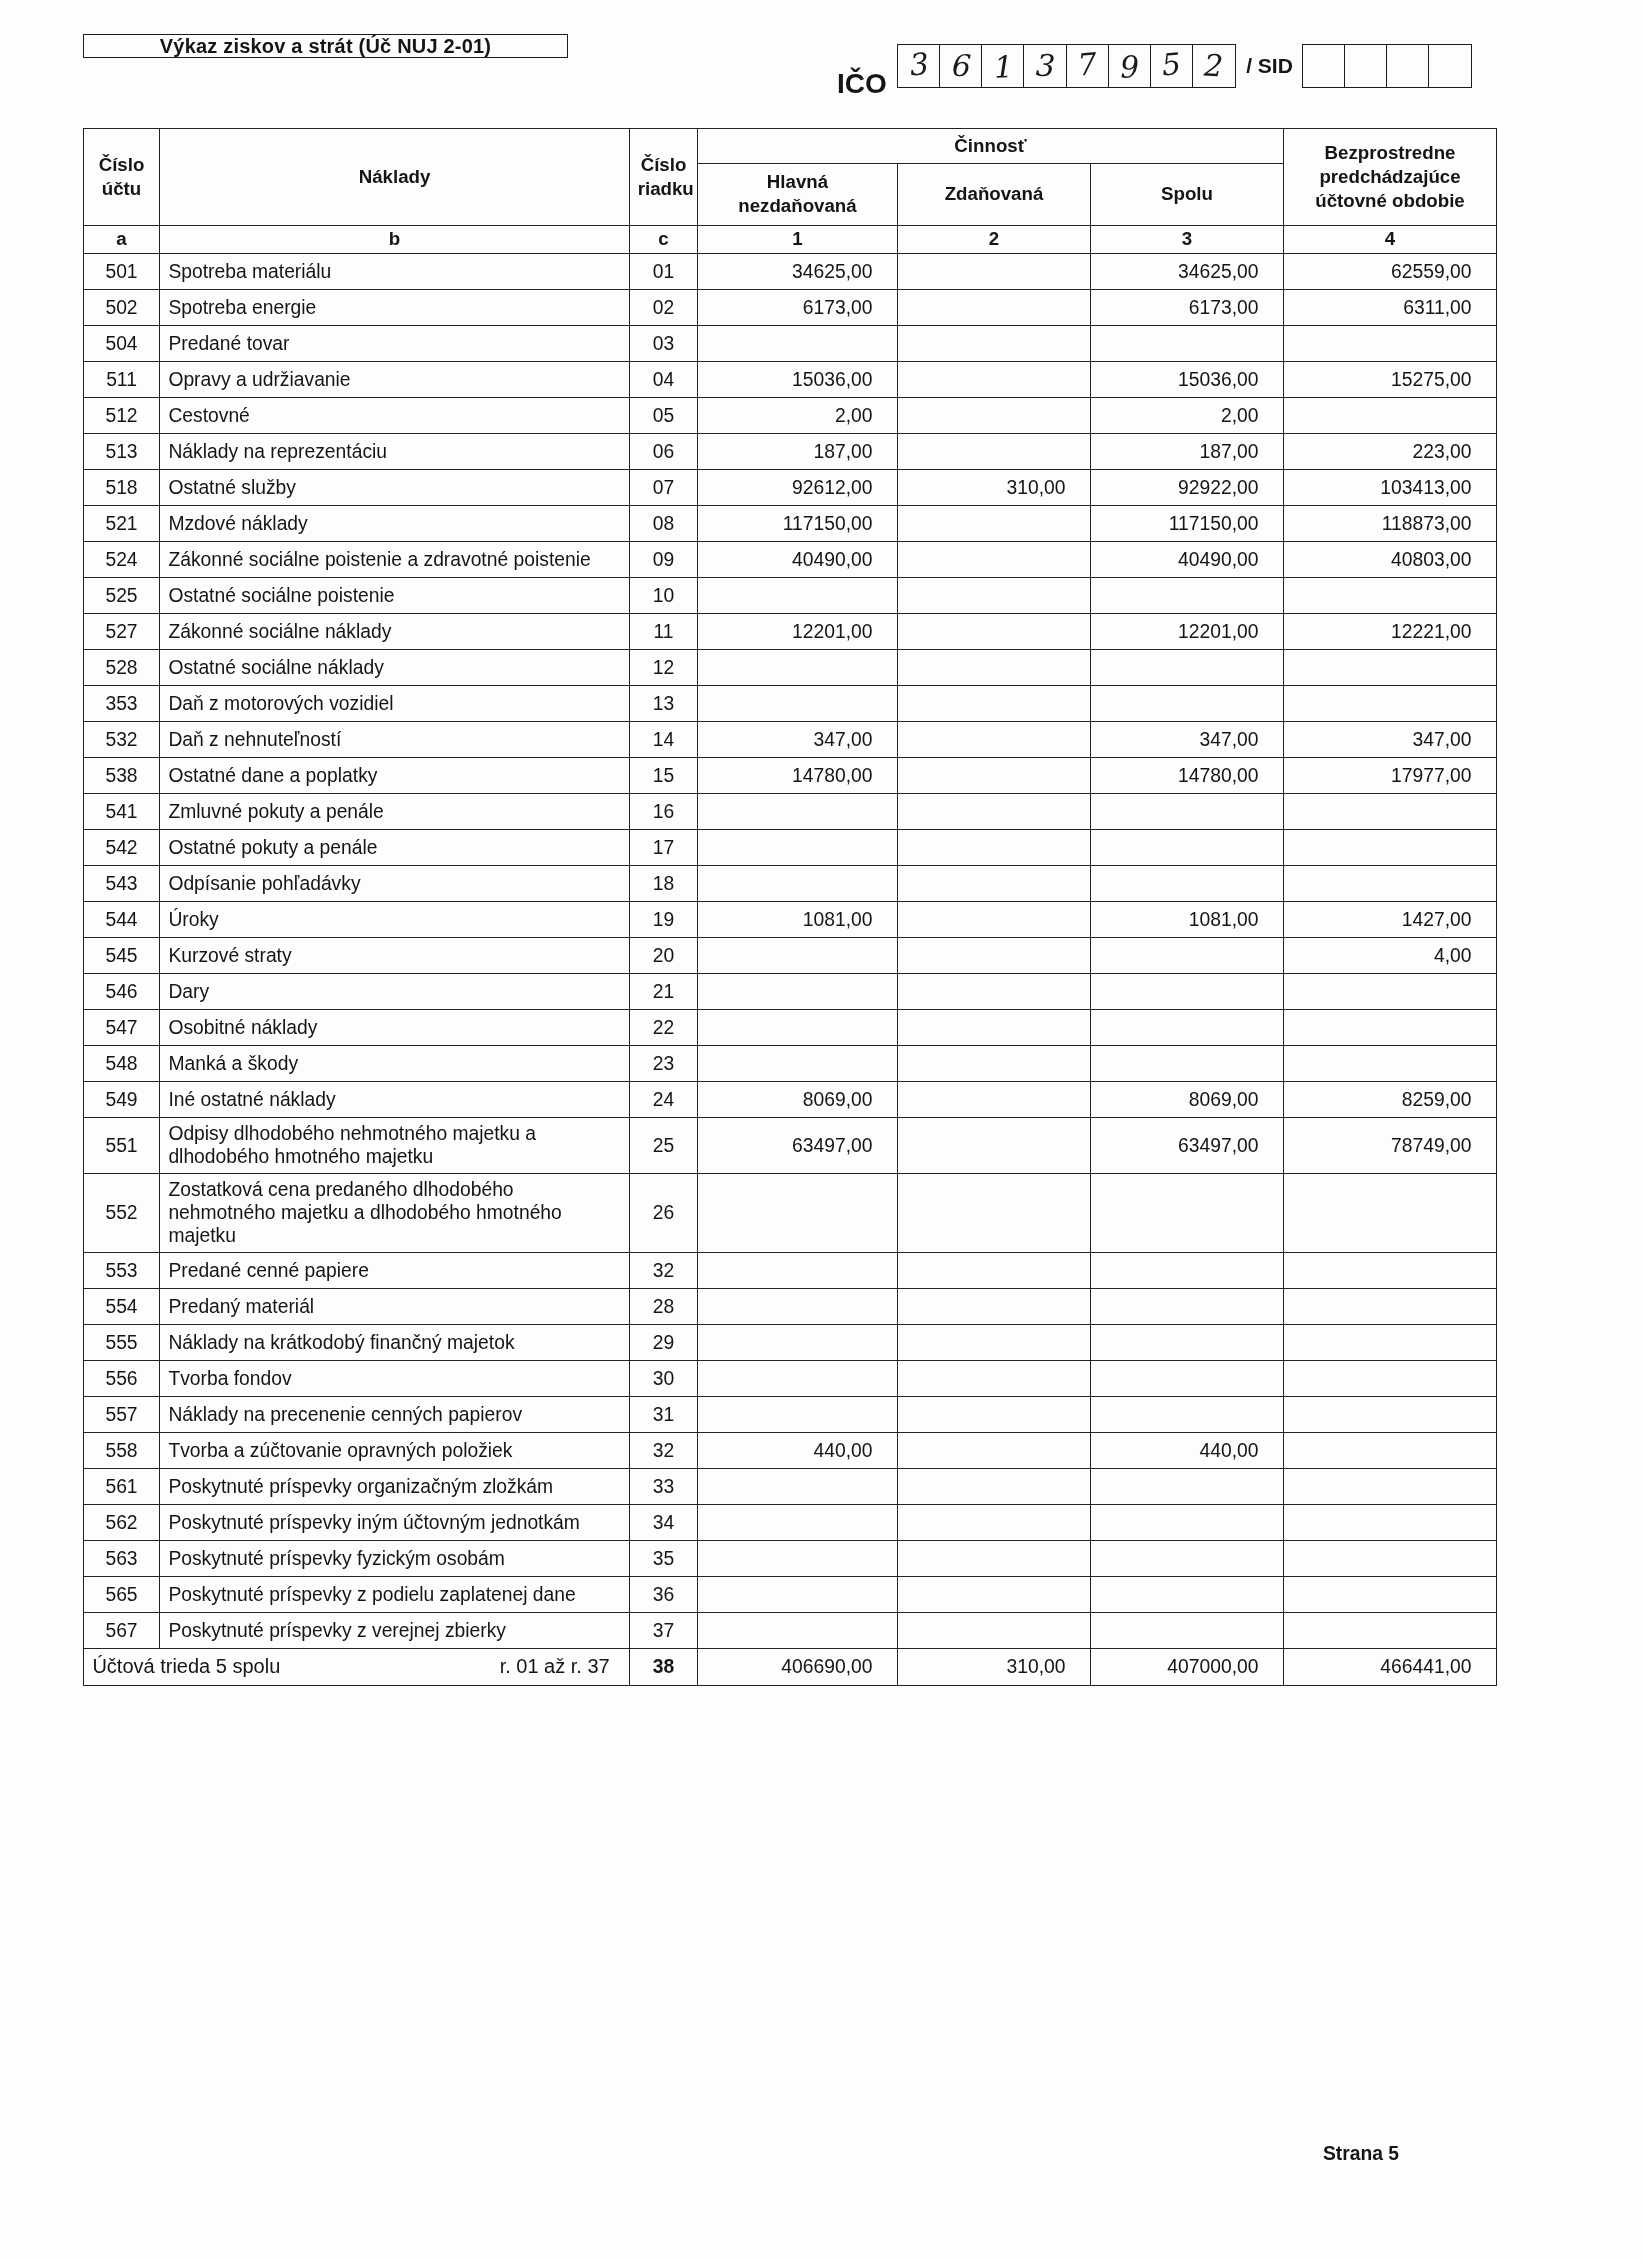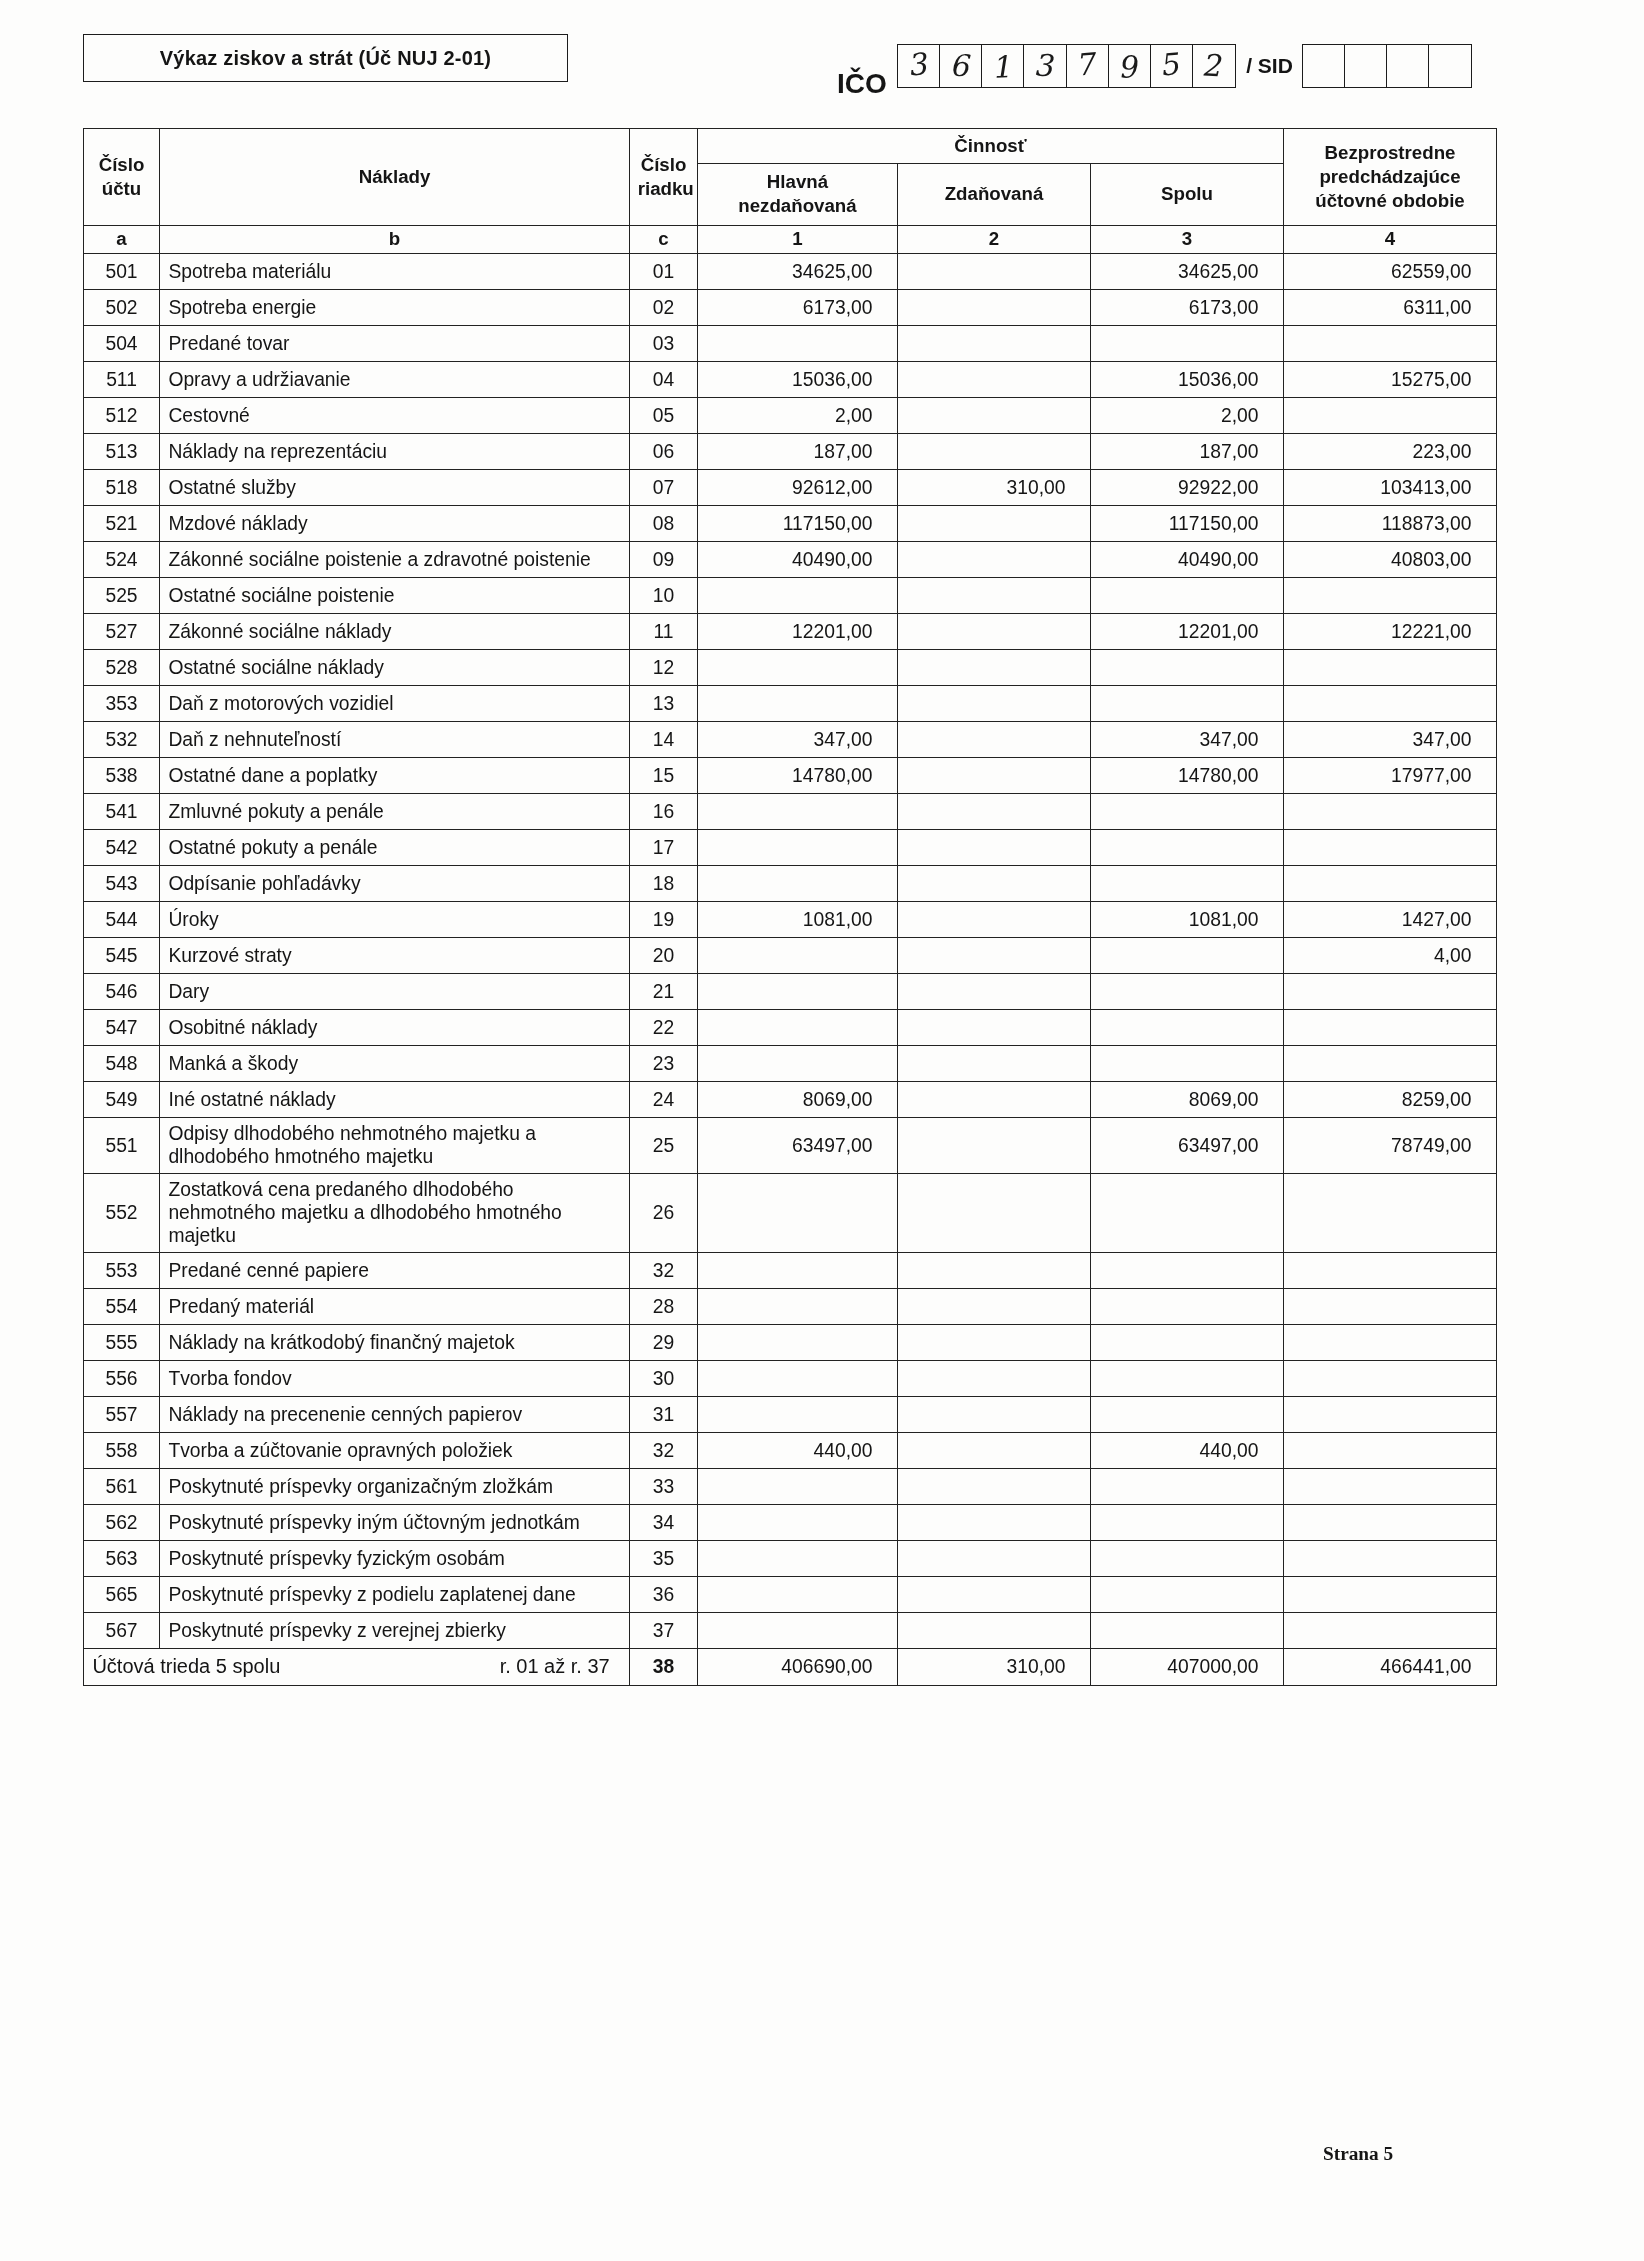--- a/index.html
+++ b/index.html
@@ -15,21 +15,21 @@
     background: #fdfdfc;
     overflow: hidden;
   }
 
   
   .title-box {
     position: absolute;
     left: 83px;
     top: 34px;
     width: 485px;
-    height: 48px;
+    height: 24px;
     border: 1.9px solid #1c1c1c;
     display: flex;
     align-items: center;
     justify-content: center;
     font-size: 20px;
     font-weight: bold;
     letter-spacing: 0.2px;
   }
   .ico-row {
     position: absolute;
@@ -121,21 +121,20 @@
   }
   tr.total-row td.rowno { font-weight: bold; }
 
   
   .footer {
     position: absolute;
     left: 1323px;
     top: 2143px;
     font-size: 19.3px;
     font-weight: bold;
-    font-family: Liberation Serif, serif;
   }
 </style>
 </head>
 <body>
 
 <div class="page">
 
   <div class="title-box">
     <span>Výkaz ziskov a strát (Úč NUJ 2-01)</span>
   </div>

